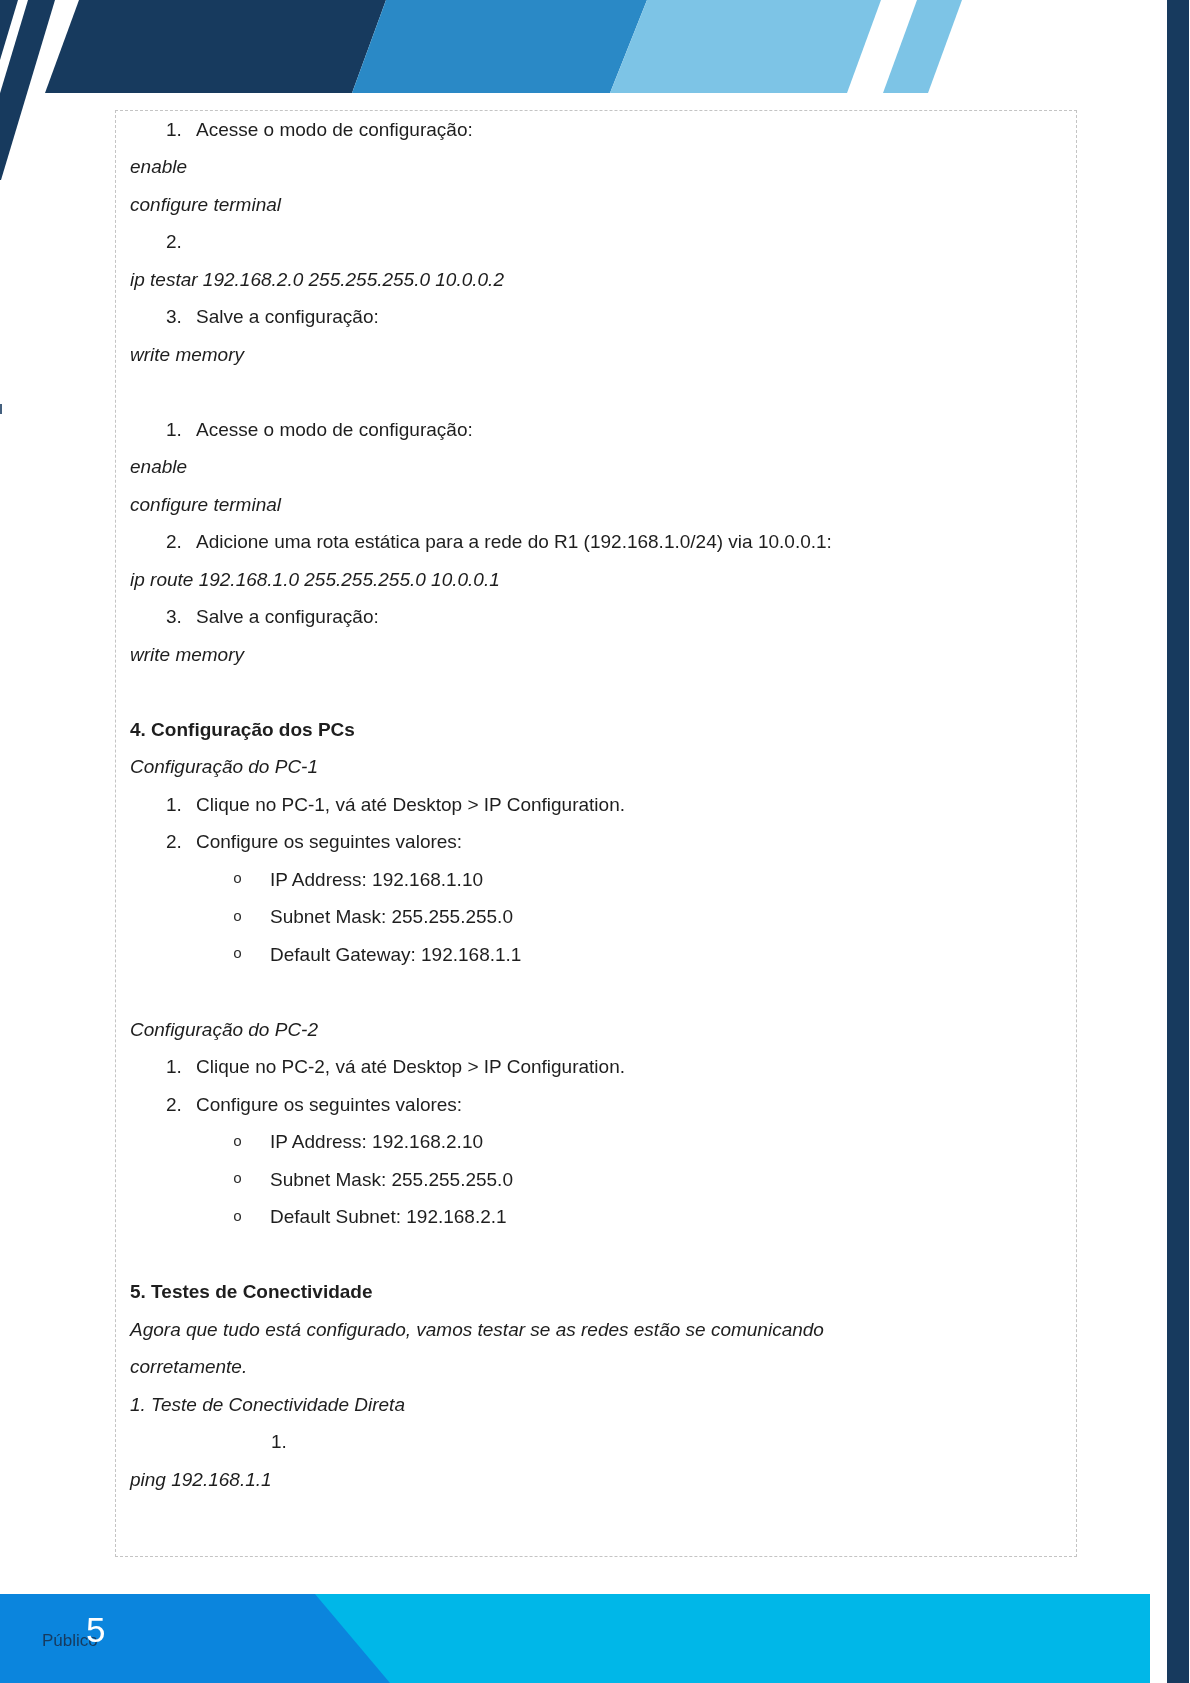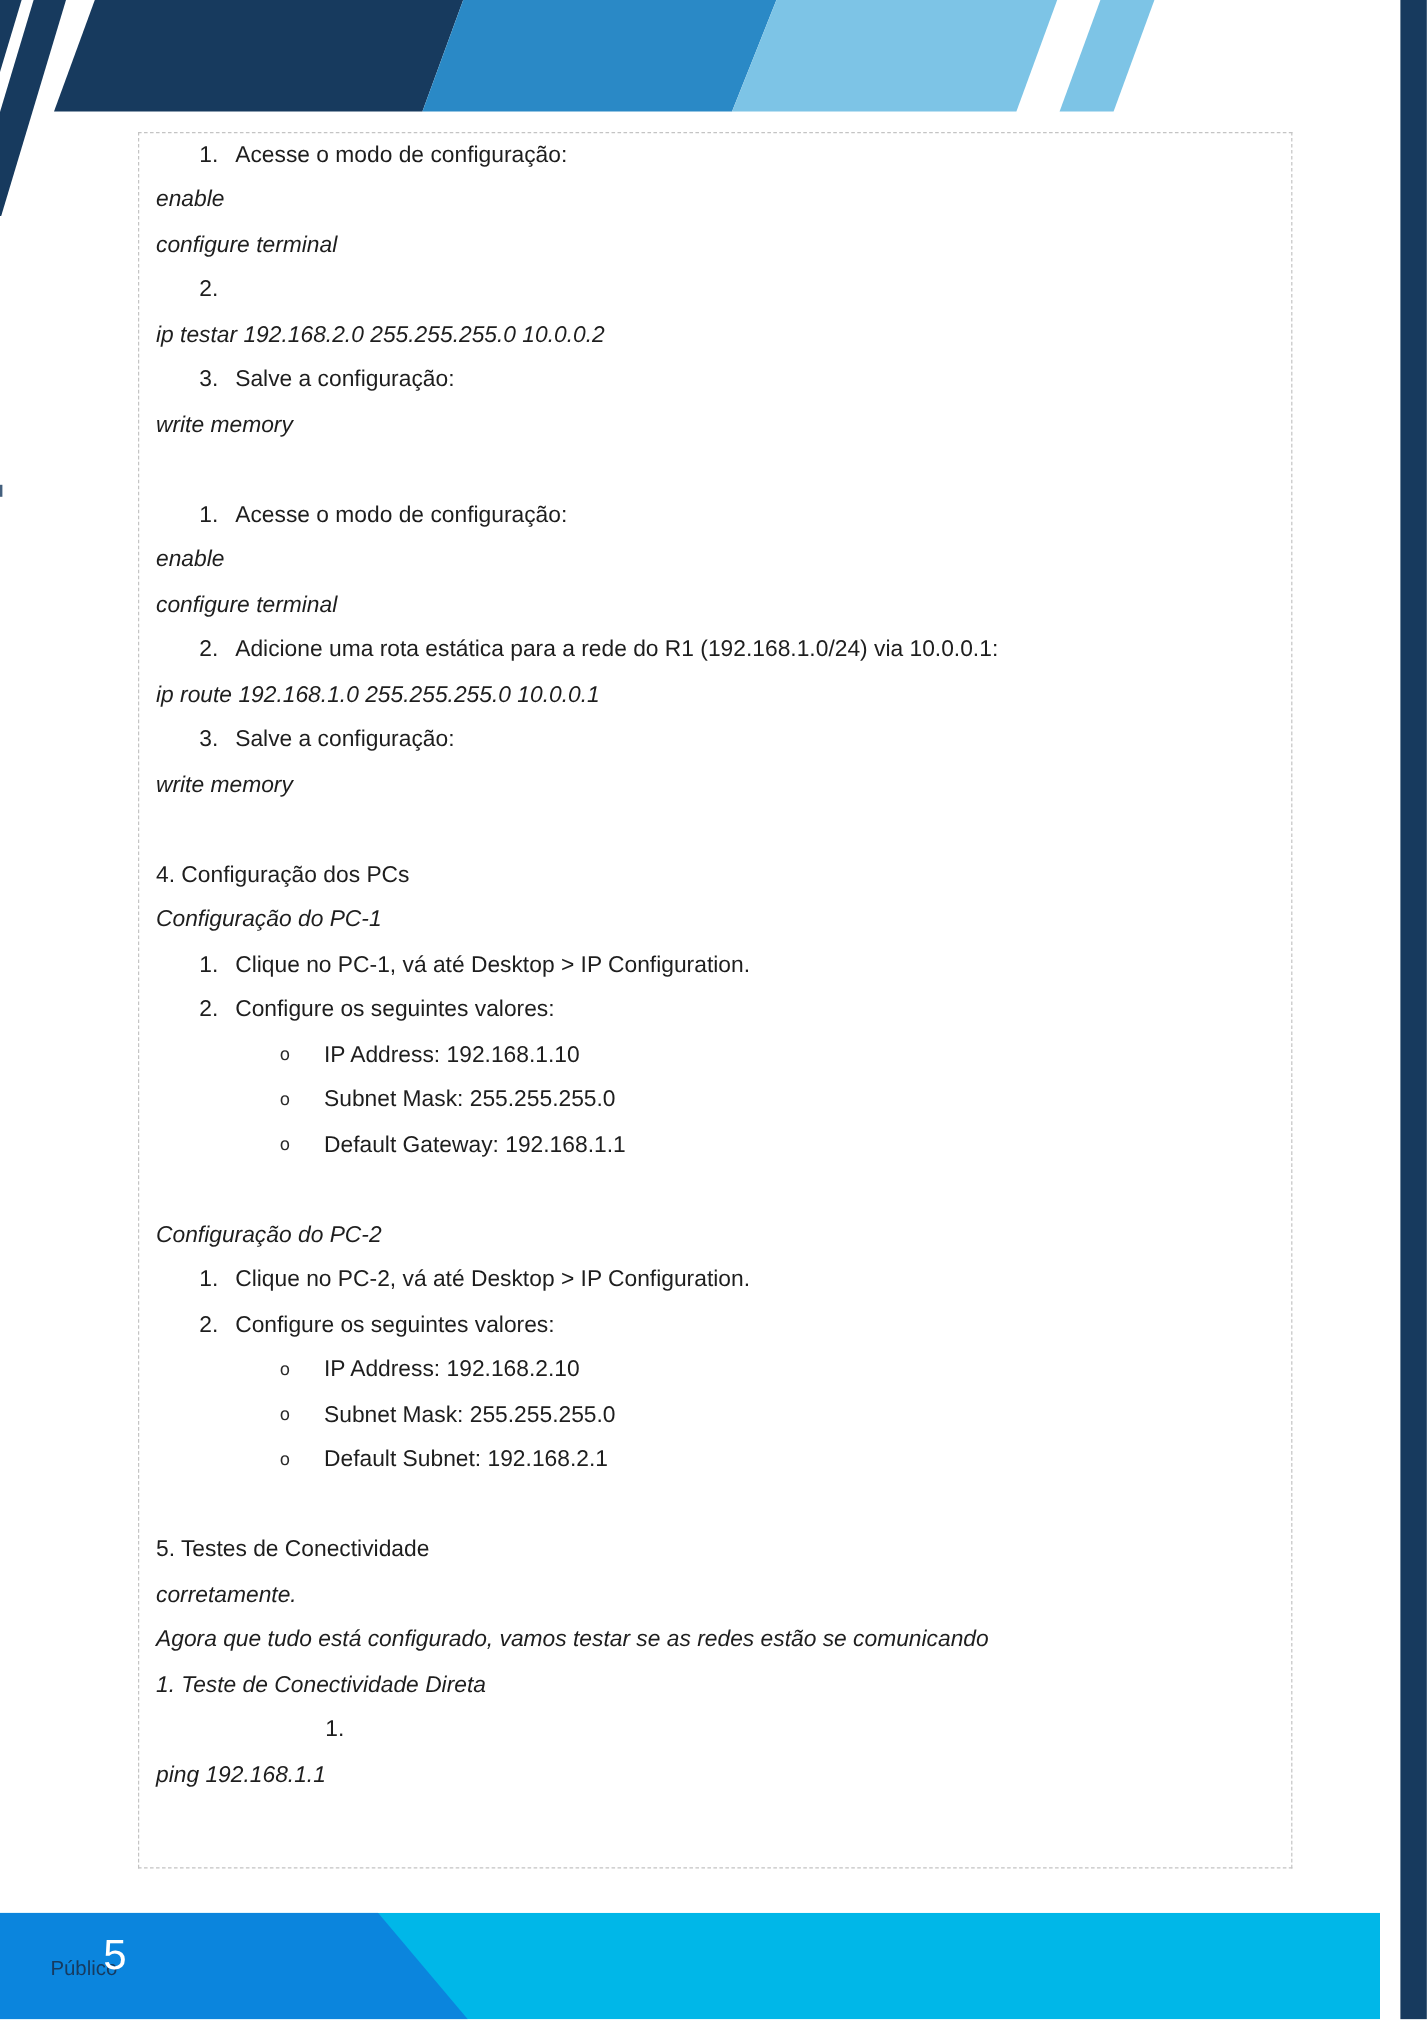--- a/index.html
+++ b/index.html
@@ -30,21 +30,21 @@
     overflow:hidden;
   }
   .row{
     height:37.5px;
     display:flex;align-items:center;
     font-size:19px;color:var(--c-text);
     white-space:pre;
   }
   .row .t{display:inline-block;}
   .row.p  {padding-left:14px;font-style:italic;}
-  .row.h  {padding-left:14px;font-weight:normal;text-align:right;}
+  .row.h  {padding-left:14px;font-weight:bold;text-align:right;}
   .row.num{padding-left:50px;}
   .row.num .n{width:30px;flex:none;}
   .row.sub{padding-left:117px;}
   .row.sub .m{width:37px;flex:none;font-family:"Liberation Mono",monospace;font-size:15px;color:#2a2a2a;}
   .row.deep{padding-left:155px;}
   .row.deep .n{width:35px;flex:none;}
   
   .classification{
     position:absolute;left:42px;top:1631px;
     font-size:17px;color:var(--c-navy);z-index:3;
@@ -98,22 +98,22 @@
       <div class="row sub"><span class="m">o</span><span class="t">Default Gateway: 192.168.1.1</span></div>
       <div class="row blank"></div>
       <div class="row p"><span class="t">Configuração do PC-2</span></div>
       <div class="row num"><span class="n">1.</span><span class="t">Clique no PC-2, vá até Desktop &gt; IP Configuration.</span></div>
       <div class="row num"><span class="n">2.</span><span class="t">Configure os seguintes valores:</span></div>
       <div class="row sub"><span class="m">o</span><span class="t">IP Address: 192.168.2.10</span></div>
       <div class="row sub"><span class="m">o</span><span class="t">Subnet Mask: 255.255.255.0</span></div>
       <div class="row sub"><span class="m">o</span><span class="t">Default Subnet: 192.168.2.1</span></div>
       <div class="row blank"></div>
       <div class="row h"><span class="t">5. Testes de Conectividade</span></div>
+      <div class="row p"><span class="t">Agora que tudo está configurado, vamos testar se as redes estão se comunicando</span></div>
       <div class="row p"><span class="t">corretamente.</span></div>
-      <div class="row p"><span class="t">Agora que tudo está configurado, vamos testar se as redes estão se comunicando</span></div>
       <div class="row p"><span class="t">1. Teste de Conectividade Direta</span></div>
       <div class="row deep"><span class="n">1.</span></div>
       <div class="row p"><span class="t">ping 192.168.1.1</span></div>
     </div>
 
   <svg class="ftr-svg" width="1190" height="89" viewBox="0 0 1190 89">
     <rect x="0" y="0" width="1150" height="89" style="fill:var(--c-footer-cyan)"></rect>
     <polygon points="0,0 315,0 390,89 0,89" style="fill:var(--c-footer-blue)"></polygon>
   </svg>
 

